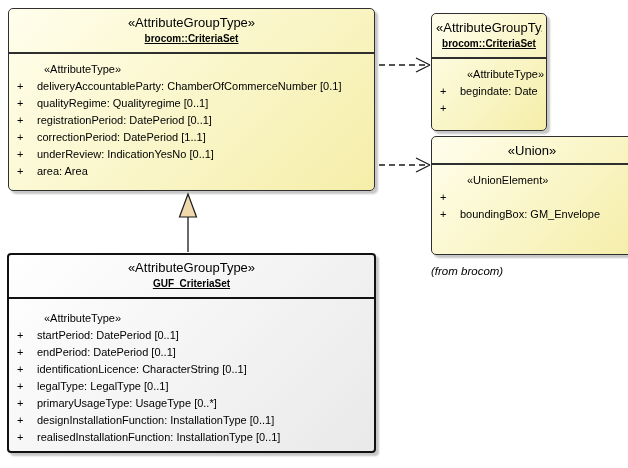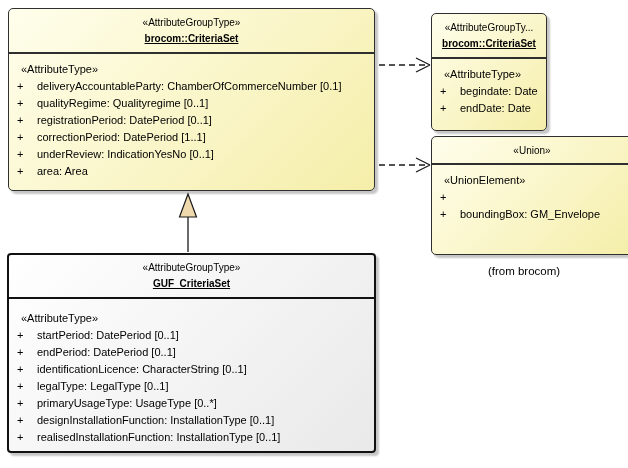--- a/index.html
+++ b/index.html
@@ -13,38 +13,38 @@
     position:absolute;box-sizing:border-box;
     border:1px solid var(--class-border,#2f2f2f);
     border-radius:5px;
     background:linear-gradient(135deg,var(--class-fill-light,#FFFEEC) 0%,var(--class-fill-dark,#F6EFAC) 100%);
     box-shadow:3px 3px 2px var(--shadow,#c6c6c6);
   }
   .uml-class .hdr{
     border-bottom:2px solid var(--class-border,#2f2f2f);
     text-align:center;padding:6px 4px 5px 4px;
   }
-  .stereo{font-size:10px;line-height:15px;white-space:nowrap;overflow:hidden;}
+  .stereo{font-size:13px;line-height:15px;white-space:nowrap;overflow:hidden;}
   .cname{font-size:10px;font-weight:bold;line-height:17px;white-space:nowrap;text-decoration:underline;}
   .attrs{padding:7px 2px 0 0;font-size:11px;}
-  .section-stereo{padding-left:12px;line-height:16px;margin-bottom:1px;white-space:nowrap;}
+  .section-stereo{padding-left:35px;line-height:16px;margin-bottom:1px;white-space:nowrap;}
   .attr-row{display:flex;line-height:17px;white-space:nowrap;}
   .vis{width:28px;padding-left:8px;box-sizing:border-box;flex:none;}
   .atext{flex:1;overflow:hidden;}
 
   .guf{
     border:2px solid var(--guf-border,#111);
     border-radius:4px;
     background:linear-gradient(135deg,var(--guf-fill-light,#ffffff) 0%,var(--guf-fill-dark,#EAEAEA) 100%);
   }
   .guf .hdr{border-bottom:2px solid var(--guf-border,#111);padding-top:5px;}
   .guf .attrs{padding-top:11px;}
 
   .pkg-note{
-    position:absolute;text-align:center;font-size:11.5px;
+    position:absolute;text-align:left;font-style:italic;font-size:11.5px;
   }
 
   .dep-line{stroke:var(--connector,#1a1a1a);stroke-width:1.3;stroke-dasharray:6 4;fill:none;}
   .dep-head{stroke:var(--connector,#1a1a1a);stroke-width:1.3;fill:none;}
   .gen-line{stroke:var(--connector,#1a1a1a);stroke-width:1.3;fill:none;}
   .gen-head{stroke:var(--connector,#1a1a1a);stroke-width:1.2;fill:var(--generalization-fill,#EFD9AD);}
 </style>
 </head>
 <body>
 
@@ -88,21 +88,20 @@
     <div class="cname">brocom::CriteriaSet</div>
   </div>
   <div class="attrs">
     <div class="section-stereo">«AttributeType»</div>
     <div class="attr-row">
         <span class="vis">+</span>
         <span class="atext">begindate: Date</span>
       </div>
     <div class="attr-row">
         <span class="vis">+</span>
-        <span class="atext">endDate: Date</span>
       </div>
   </div>
 </div>
 
 <div class="uml-class" style="left:431px;top:136px;width:202px;height:119px;">
   <div class="hdr">
     <div class="stereo">«Union»</div>
   </div>
   <div class="attrs">
     <div class="section-stereo">«UnionElement»</div>

